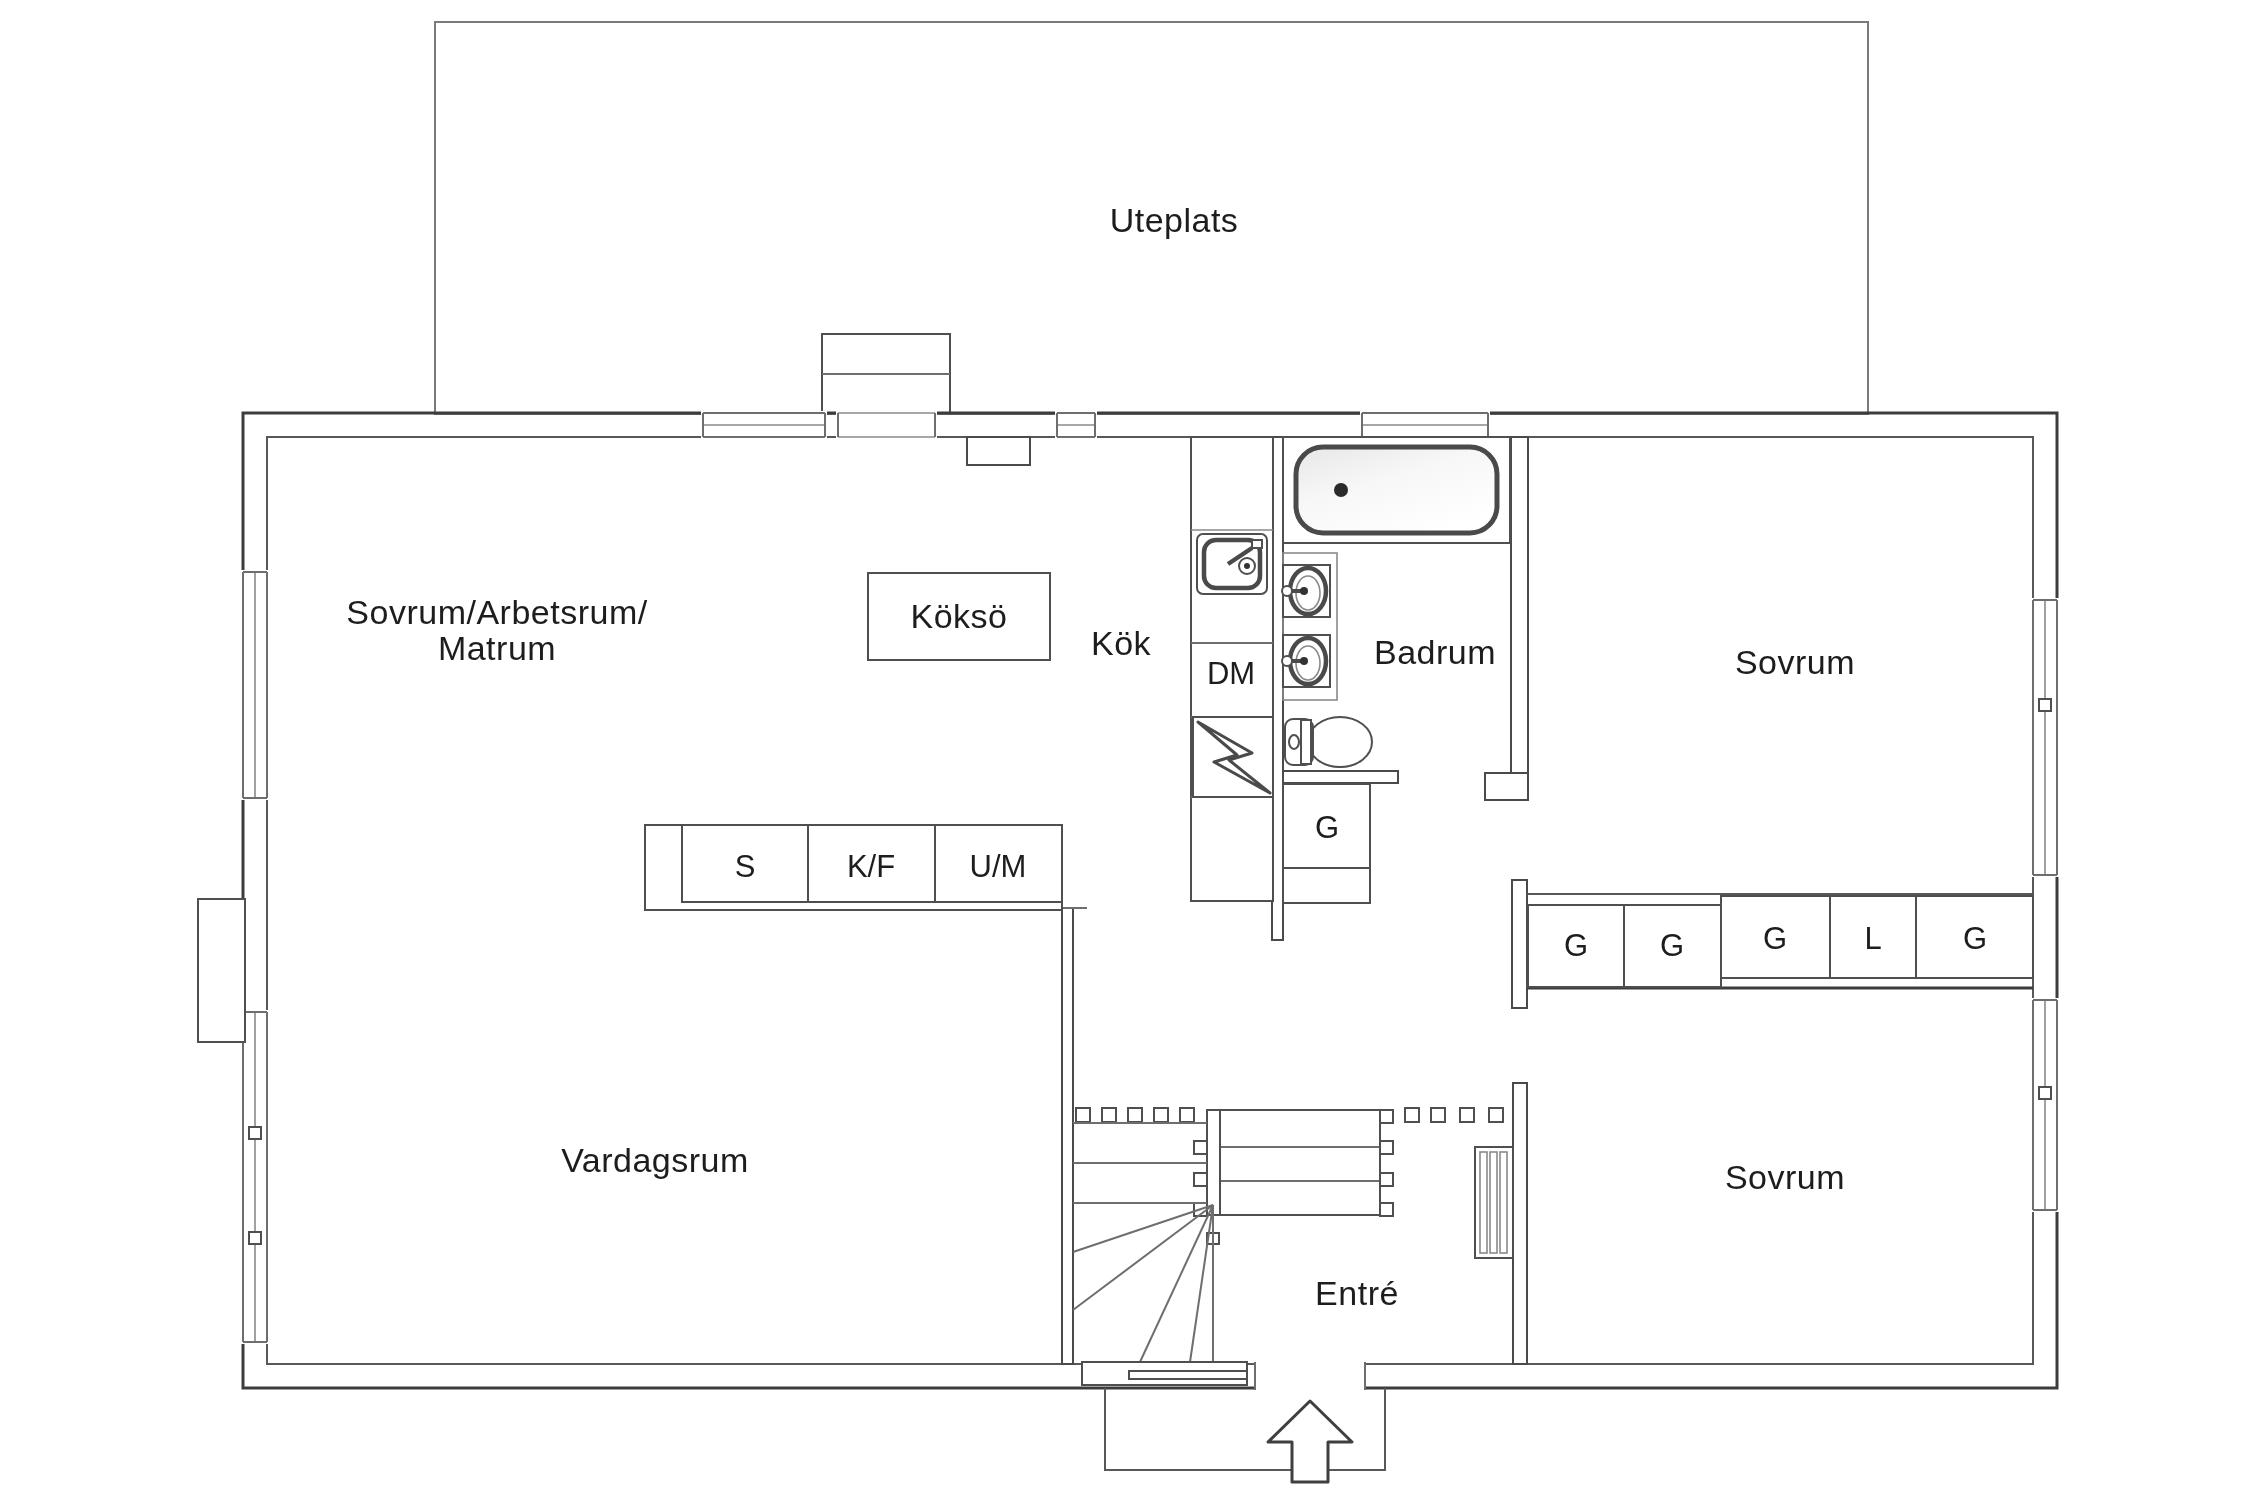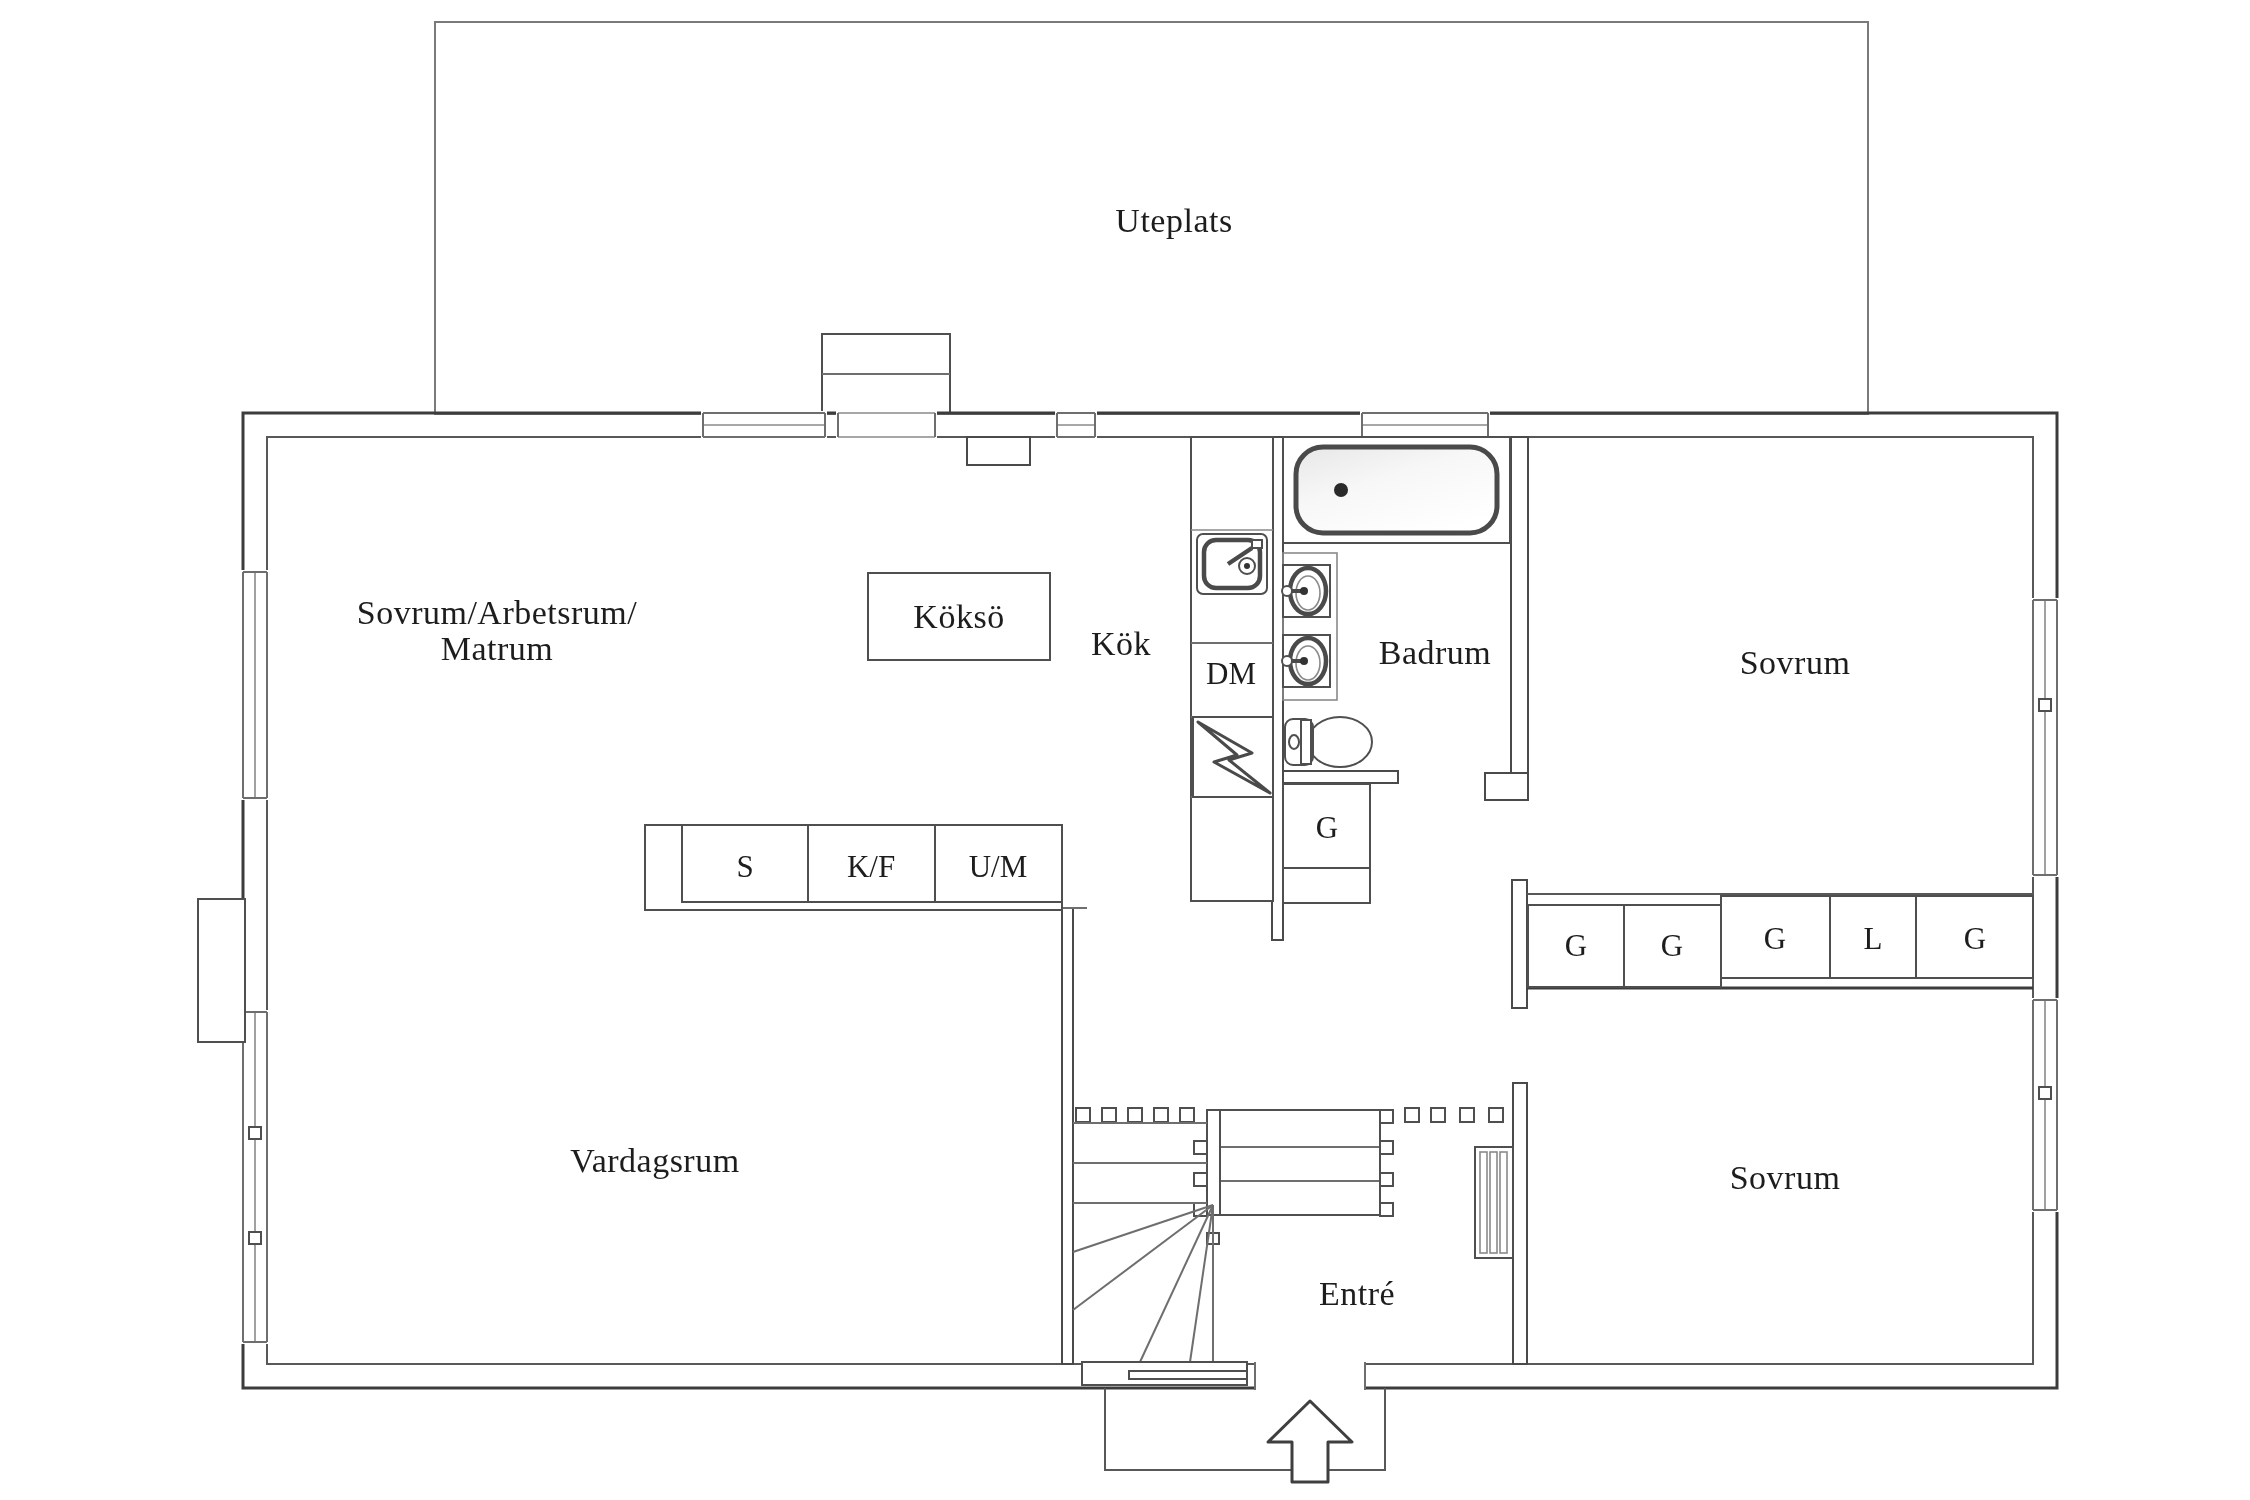--- a/index.html
+++ b/index.html
@@ -1,17 +1,17 @@
 <!DOCTYPE html>
 <html><head>
 <meta charset="utf-8">
 <style>
   html,body{margin:0;padding:0;background:#ffffff;}
   #stage{position:relative;width:2250px;height:1500px;background:#ffffff;overflow:hidden;
-         font-family:Liberation Serif, serif;}
+         font-family:Liberation Sans, sans-serif;}
   svg{position:absolute;inset:0;}
   
   .wallO{fill:none;stroke:#3c3c3c;stroke-width:3;}
   .wallI{fill:none;stroke:#585858;stroke-width:2;}
   .iwall{fill:#ffffff;stroke:#4a4a4a;stroke-width:2;}
   .fix{fill:#ffffff;stroke:#4f4f4f;stroke-width:2;}
   .fixT{fill:none;stroke:#4a4a4a;stroke-width:4.5;}
   .thin{fill:none;stroke:#8a8a8a;stroke-width:1.6;}
   .mid{fill:none;stroke:#6e6e6e;stroke-width:2;}
   .patch{fill:#ffffff;stroke:none;}

